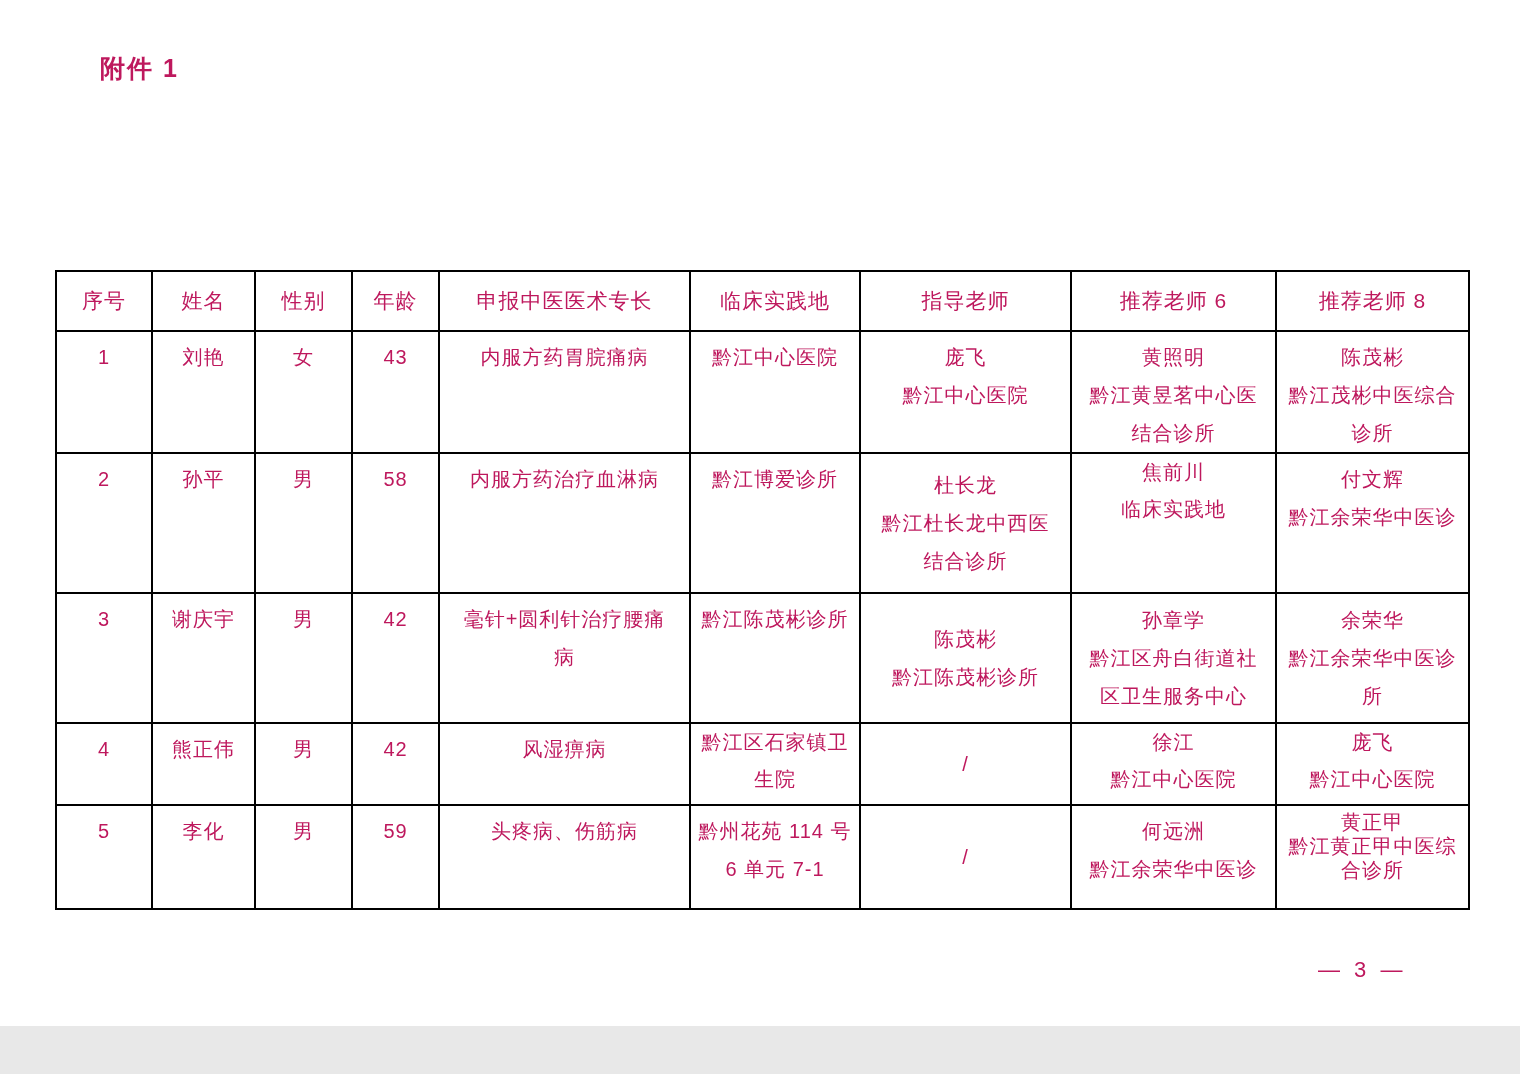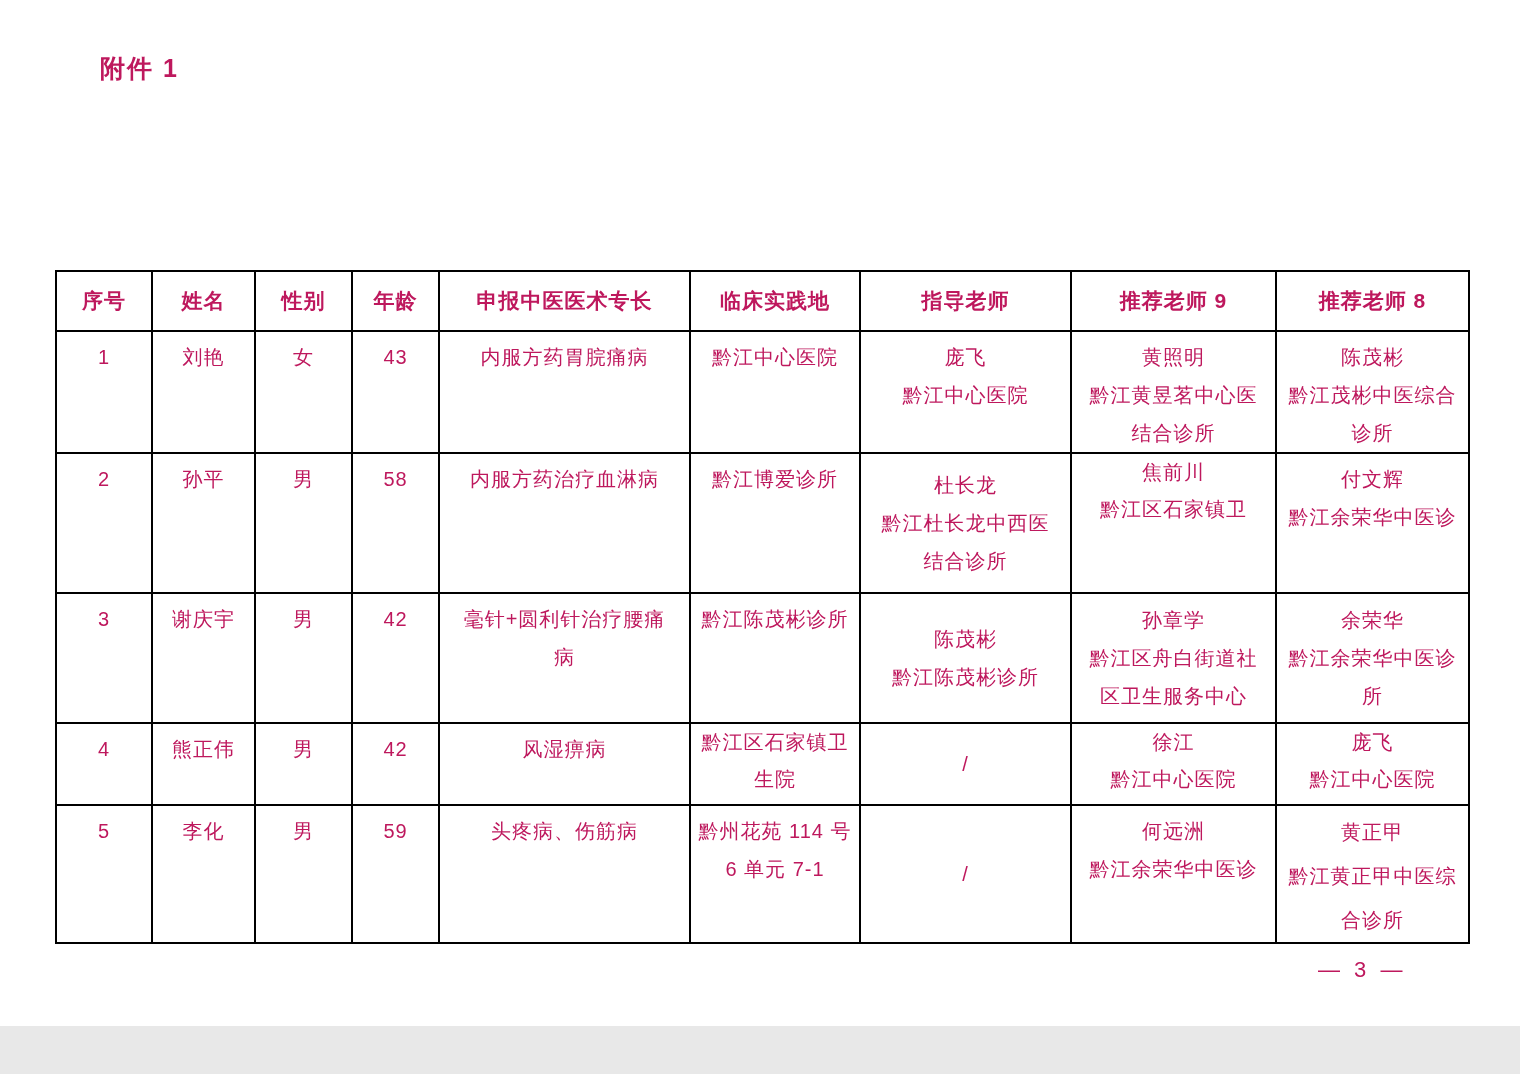--- a/index.html
+++ b/index.html
@@ -44,40 +44,40 @@
   }
   .roster th, .roster td {
     border: 2px solid #000;
     text-align: center;
     font-weight: normal;
   }
   .roster th {
     height: 58px;
     vertical-align: middle;
     font-size: 21px;
-    font-weight: bold;
+    font-weight: normal;
     letter-spacing: 1px;
     padding: 0 2px;
   }
   .roster td {
     vertical-align: top;
     padding: 6px 6px 0 6px;
     font-size: 20px;
     line-height: 38px;
     white-space: pre-line;
     letter-spacing: 1px;
   }
   .roster td.vm { vertical-align: middle; padding-top: 0; padding-bottom: 0; }
   .roster td.tight { padding-top: 0; line-height: 37px; }
   .roster tr.r1 { height: 112px; }
   .roster tr.r2 { height: 140px; }
   .roster tr.r3 { height: 130px; }
   .roster tr.r4 { height: 82px; }
   .roster tr.r5 { height: 104px; }
-  .roster tr.r5 td.of { line-height: 44px; padding-top: 4px; }
+  .roster tr.r5 td.of { line-height: 24px; padding-top: 4px; }
   .page-number {
     position: absolute;
     left: 1318px;
     top: 957px;
     font-size: 22px;
     letter-spacing: 4px;
     white-space: nowrap;
   }
 </style>
 </head>
@@ -102,21 +102,21 @@
     </colgroup>
     <thead>
       <tr>
         <th>序号</th>
         <th>姓名</th>
         <th>性别</th>
         <th>年龄</th>
         <th>申报中医医术专长</th>
         <th>临床实践地</th>
         <th>指导老师</th>
-        <th>推荐老师 9</th>
+        <th>推荐老师 6</th>
         <th>推荐老师 8</th>
       </tr>
     </thead>
     <tbody>
       <tr class="r1">
         <td>1</td>
         <td>刘艳</td>
         <td>女</td>
         <td>43</td>
         <td>内服方药胃脘痛病</td>
@@ -134,21 +134,21 @@
         <td>2</td>
         <td>孙平</td>
         <td>男</td>
         <td>58</td>
         <td>内服方药治疗血淋病</td>
         <td>黔江博爱诊所</td>
         <td class="vm">杜长龙
 黔江杜长龙中西医
 结合诊所</td>
         <td class="tight">焦前川
-黔江区石家镇卫</td>
+临床实践地</td>
         <td>付文辉
 黔江余荣华中医诊</td>
       </tr>
       <tr class="r3">
         <td>3</td>
         <td>谢庆宇</td>
         <td>男</td>
         <td>42</td>
         <td>毫针+圆利针治疗腰痛
 病</td>

